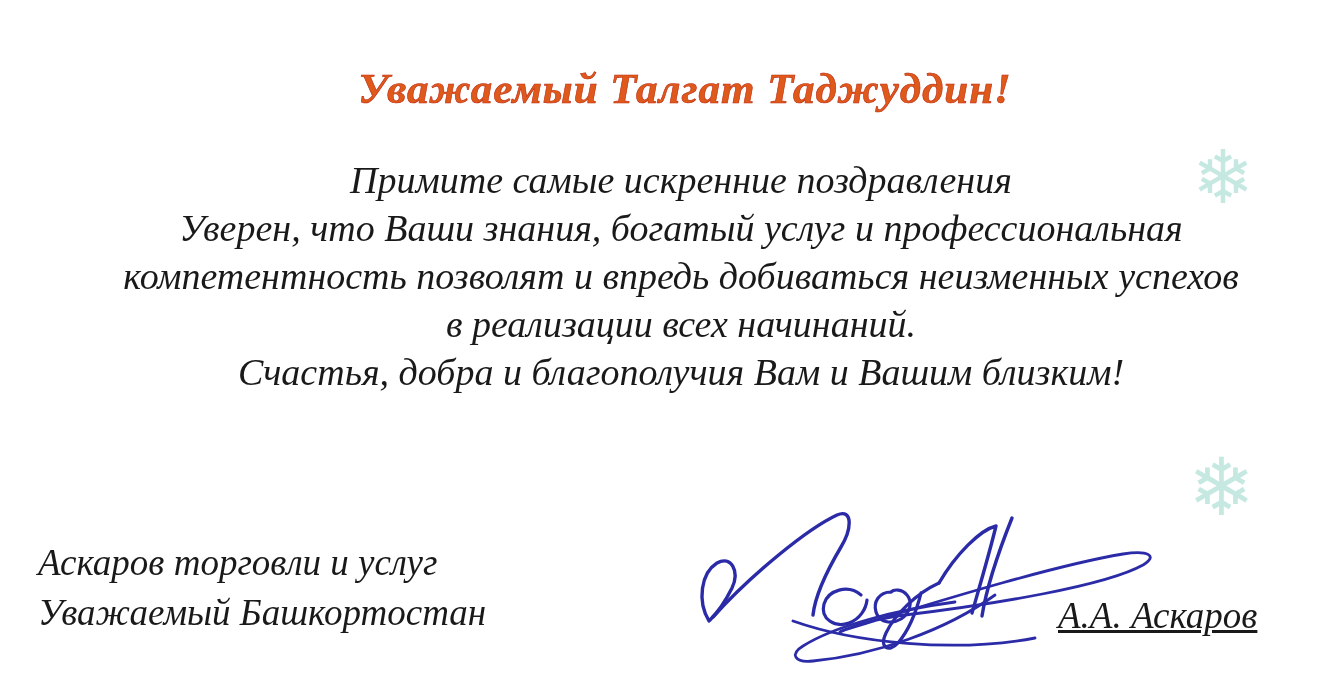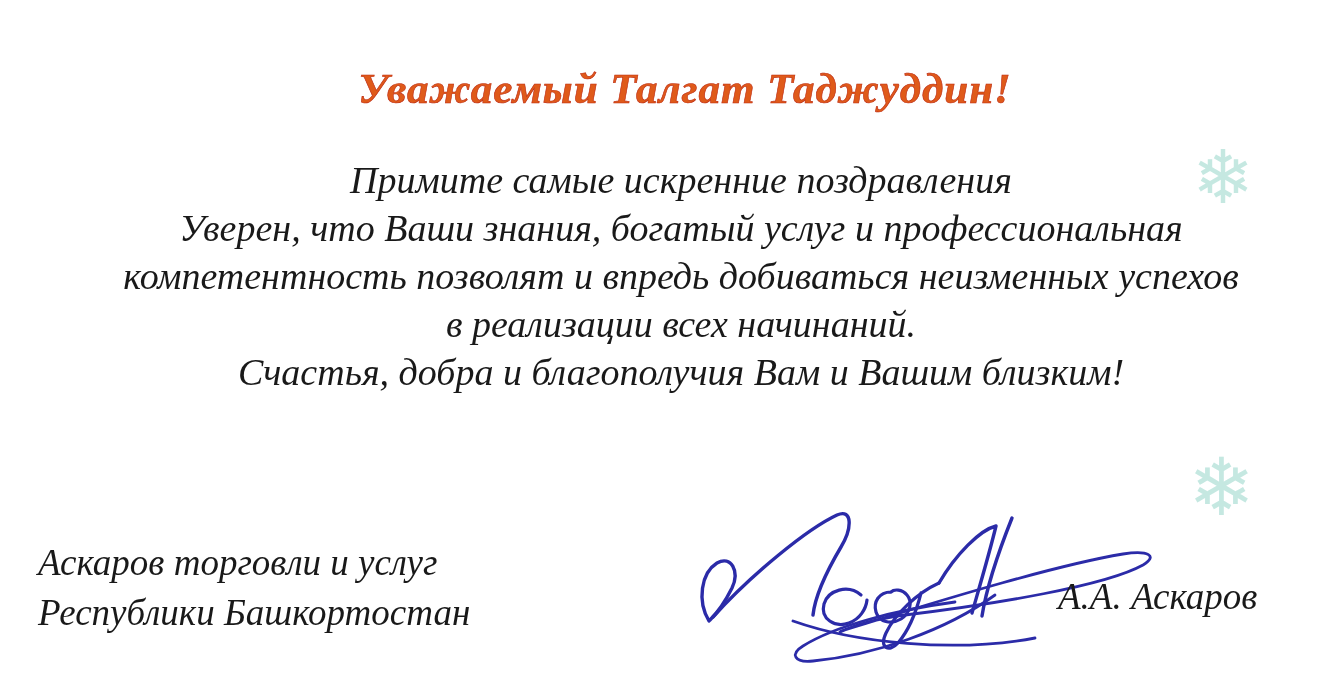--- a/index.html
+++ b/index.html
@@ -53,25 +53,26 @@
     margin: 0;
     font-style: italic;
     font-size: 37px;
     line-height: 50px;
     color: #191919;
     white-space: nowrap;
   }
   .signer-name {
     position: absolute;
     left: 1058px;
-    top: 575px;
+    top: 594px;
     font-style: italic;
     font-size: 37px;
     color: #191919;
     white-space: nowrap;
+    text-decoration: underline;
   }
   .signature-svg {
     position: absolute;
     left: 693px;
     top: 503px;
     width: 480px;
     height: 162px;
   }
   .snowflake {
     position: absolute;
@@ -102,21 +103,21 @@
   <div class="body-block">
     <p>Примите самые искренние поздравления</p>
     <p>Уверен, что Ваши знания, богатый услуг и профессиональная</p>
     <p>компетентность позволят и впредь добиваться неизменных успехов</p>
     <p>в реализации всех начинаний.</p>
     <p>Счастья, добра и благополучия Вам и Вашим близким!</p>
   </div>
 
   <div class="official">
     <p>Аскаров торговли и услуг</p>
-    <p>Республики Башкортостан</p>
+    <p>Уважаемый Башкортостан</p>
   </div>
 
   <svg class="signature-svg" viewBox="0 0 480 162" fill="none" stroke="#2b2ba8" stroke-linecap="round" stroke-linejoin="round">
 
     <path stroke-width="3.4" d="M 16,118 C 4,98 8,70 24,60 C 38,52 47,68 39,85 C 31,101 22,112 17,117"></path>
     <path stroke-width="3.4" d="M 20,114 C 58,72 114,26 144,12 C 160,5 159,26 148,44 C 132,71 122,94 120,112"></path>
 
     <path stroke-width="3.2" d="M 168,92 C 155,81 135,87 131,101 C 127,116 142,125 156,120 C 167,116 173,106 174,97"></path>
     <path stroke-width="3.2" d="M 198,89 C 186,89 180,99 183,109 C 186,119 198,122 208,116 C 217,110 220,99 214,92 C 209,86 201,86 198,89"></path>
 

